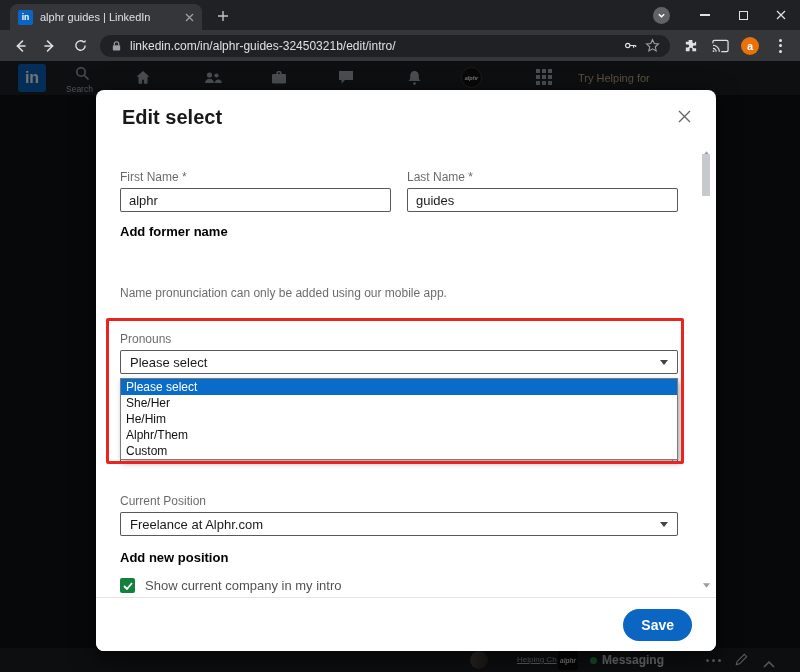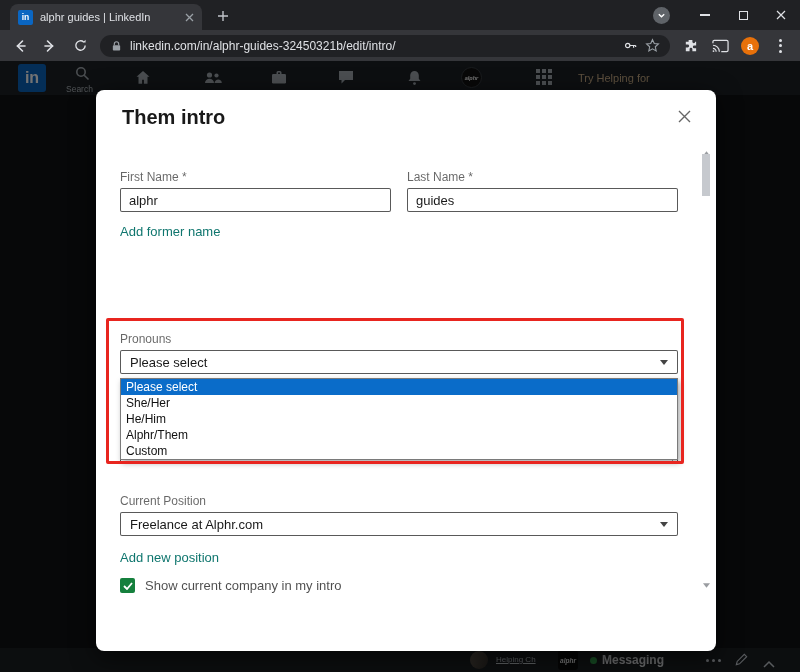--- a/index.html
+++ b/index.html
@@ -62,21 +62,21 @@
            border-radius:8px; z-index:3; box-shadow:0 6px 24px rgba(0,0,0,.6); }
   .modal-title { position:absolute; left:26px; top:16px; font-size:20px; font-weight:600; color:rgba(0,0,0,.9); }
   .modal-close { position:absolute; right:18px; top:12px; width:28px; height:28px; display:flex;
                  align-items:center; justify-content:center; }
   .content { position:absolute; left:0; right:0; top:50px; height:457px; overflow:hidden; }
   .flabel { font-size:12px; color:rgba(0,0,0,.6); display:block; }
   .tinput { width:100%; height:24px; border:1px solid rgba(0,0,0,.65); border-radius:2px; font-size:13px;
             color:rgba(0,0,0,.9); padding:0 8px; font-family:inherit; background:#fff; margin-top:4px; }
   .names { position:absolute; top:30px; left:24px; right:38px; display:flex; gap:16px; }
   .field { flex:1; }
-  .blue-link { font-size:13px; font-weight:400; color:#0f766e; position:absolute; left:24px; cursor:pointer; }
+  .blue-link { font-size:13px; font-weight:700; color:#000000; position:absolute; left:24px; cursor:pointer; }
   .record { position:absolute; top:120px; left:24px; font-size:14px; font-weight:600; color:rgba(0,0,0,.45); }
   .note { position:absolute; top:146px; left:24px; font-size:12px; color:rgba(0,0,0,.6); }
   .block { position:absolute; left:24px; right:38px; }
   .selectbox { position:relative; margin-top:4px; height:24px; border:1px solid rgba(0,0,0,.65); border-radius:2px;
                background:#fff; display:flex; align-items:center; padding:0 24px 0 9px; font-size:13px;
                color:rgba(0,0,0,.9); }
   .chev { position:absolute; right:9px; top:9px; width:0; height:0; border-left:4.5px solid transparent;
           border-right:4.5px solid transparent; border-top:5.5px solid #444; }
   .dropdown { position:absolute; left:0; right:0; top:46px; background:#fff; border:1px solid #7a7a7a;
               box-shadow:2px 3px 6px rgba(0,0,0,.35); z-index:4; }
@@ -251,21 +251,21 @@
         <i></i>
         <i></i>
         <i></i>
         <i></i>
       </span>
     <span class="nav-abs premium" style="left:578px;top:11px;">Try Helping for</span>
   </div>
 
   <div class="msg-bar">
     <span class="msg-abs msg-avatar" style="left:470px;top:3px;"></span>
-    <span class="msg-abs snippet" style="left:496px;top:7px;text-decoration:underline;">Helping Ch</span>
+    <span class="msg-abs snippet" style="left:517px;top:7px;text-decoration:underline;">Helping Ch</span>
     <span class="msg-abs brand-badge" style="left:558px;top:2px;">alphr</span>
     <span class="msg-abs presence" style="left:590px;top:9px;"></span>
     <span class="msg-abs msg-title" style="left:602px;top:5px;">Messaging</span>
     <span class="msg-abs hdots" style="left:706px;top:11px;">
         <i></i>
         <i></i>
         <i></i>
       </span>
     <span class="msg-abs" style="left:734px;top:4px;">
       <svg width="15" height="15" viewBox="0 0 16 16">
@@ -275,40 +275,41 @@
     <span class="msg-abs" style="left:762px;top:7px;">
       <svg width="14" height="10" viewBox="0 0 14 10">
           <path d="M2 8l5-5 5 5" fill="none" stroke="#c3c9cf" stroke-width="1.5"></path>
         </svg>
     </span>
   </div>
 
   <div class="overlay"></div>
 
   <div class="modal">
-    <div class="modal-title">Them intro</div>
+    <div class="modal-title">Edit select</div>
     <div class="modal-close">
       <svg width="15" height="15" viewBox="0 0 15 15">
           <path d="M2 2l11 11M13 2L2 13" stroke="rgba(0,0,0,.6)" stroke-width="1.4"></path>
         </svg>
     </div>
 
     <div class="content">
       <div class="names">
         <div class="field">
           <label class="flabel">First Name *</label>
           <input class="tinput" value="alphr" style="">
         </div>
         <div class="field">
           <label class="flabel">Last Name *</label>
           <input class="tinput" value="guides" style="">
         </div>
       </div>
 
       <span class="blue-link" style="top:84px;">Add former name</span>
+      <span class="note">Name pronunciation can only be added using our mobile app.</span>
 
       <div class="block" style="top:192px;">
         <label class="flabel">Pronouns</label>
         <div class="selectbox">
           <span>Please select</span>
           <span class="chev"></span>
         </div>
         <div class="tarea">
           <span class="grip"></span>
         </div>
@@ -350,14 +351,17 @@
           </svg>
       </span>
       <span class="sb-thumb"></span>
       <span class="sb-arrow" style="bottom:0;">
         <svg width="7" height="5" viewBox="0 0 8 5">
             <path d="M0 0l4 5 4-5z" fill="#9a9da1"></path>
           </svg>
       </span>
     </div>
 
+    <div class="mfooter">
+      <button class="save-btn">Save</button>
+    </div>
   </div>
 </div>
 
 </body></html>

